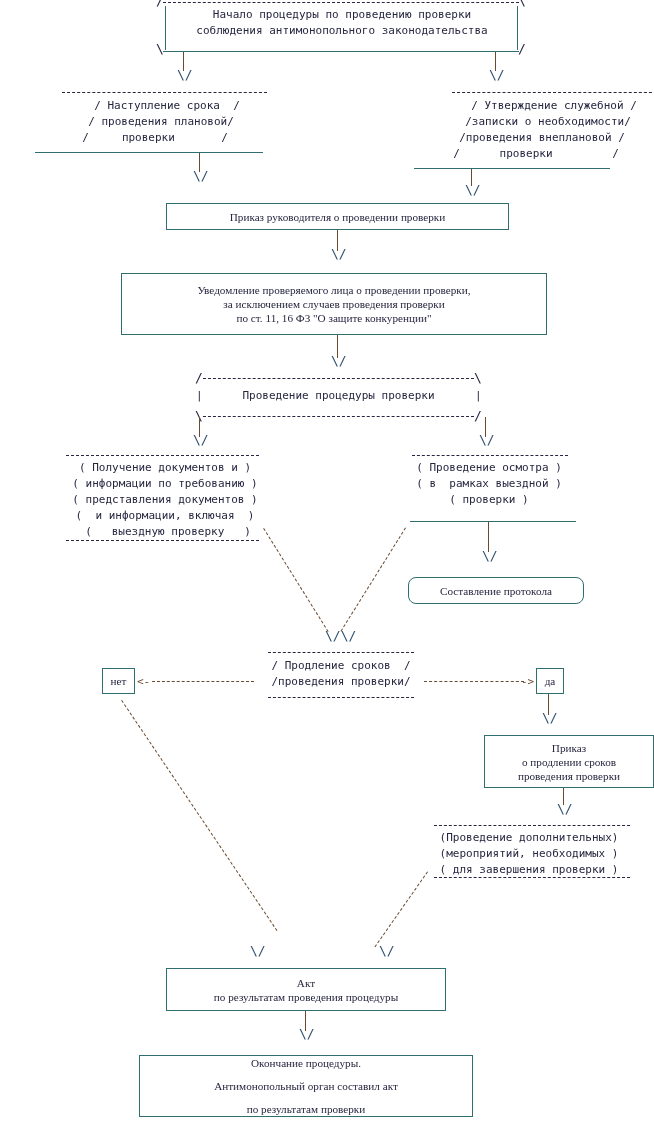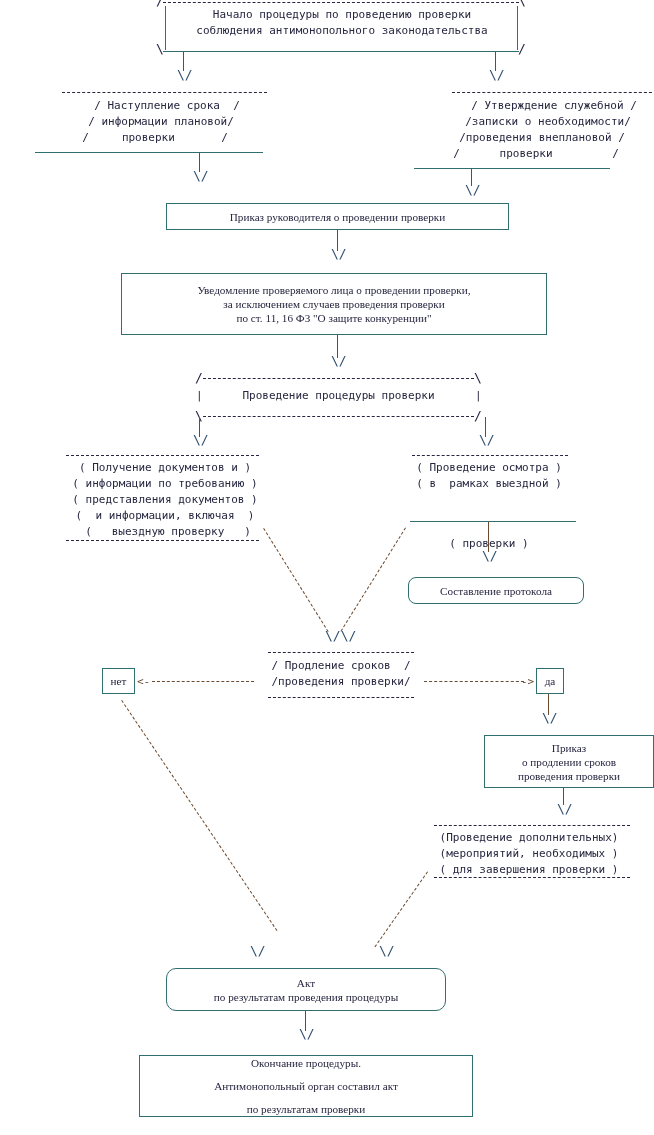--- a/index.html
+++ b/index.html
@@ -83,21 +83,21 @@
   <div class="label" style="left:170px; top:8px; width:344px;">Начало процедуры по проведению проверки</div>
   <div class="label" style="left:170px; top:24px; width:344px;">соблюдения антимонопольного законодательства</div>
 
   <div class="stroke v brown" style="left:183px; top:52px; height:19px;"></div>
   <div class="arrowhead" style="left:177px; top:68px;">\/</div>
   <div class="stroke v brown" style="left:495px; top:52px; height:19px;"></div>
   <div class="arrowhead" style="left:489px; top:68px;">\/</div>
 
   <div class="dashline" style="left:62px; top:92px; width:205px; border-top:1px dashed #262640;"></div>
   <div class="label" style="left:47px; top:99px; width:240px;">/ Наступление срока  /</div>
-  <div class="label" style="left:41px; top:115px; width:240px;">/ информации плановой/</div>
+  <div class="label" style="left:41px; top:115px; width:240px;">/ проведения плановой/</div>
   <div class="label" style="left:35px; top:131px; width:240px;">/     проверки       /</div>
   <div class="stroke h" style="left:35px; top:152px; width:228px;"></div>
 
   <div class="dashline" style="left:452px; top:92px; width:205px; border-top:1px dashed #262640;"></div>
   <div class="label" style="left:434px; top:99px; width:240px;">/ Утверждение служебной /</div>
   <div class="label" style="left:428px; top:115px; width:240px;">/записки о необходимости/</div>
   <div class="label" style="left:422px; top:131px; width:240px;">/проведения внеплановой /</div>
   <div class="label" style="left:416px; top:147px; width:240px;">/      проверки         /</div>
   <div class="stroke h" style="left:414px; top:168px; width:196px;"></div>
 
@@ -139,21 +139,21 @@
   <div class="dashline" style="left:66px; top:540px; width:193px; border-top:1px dashed #262640;"></div>
   <div class="label" style="left:62px; top:461px; width:206px; text-align:center;">(&nbsp;<span>Получение документов и</span>&nbsp;)</div>
   <div class="label" style="left:56px; top:477px; width:218px; text-align:center;">(&nbsp;<span>информации по требованию</span>&nbsp;)</div>
   <div class="label" style="left:56px; top:493px; width:218px; text-align:center;">(&nbsp;<span>представления документов</span>&nbsp;)</div>
   <div class="label" style="left:56px; top:509px; width:218px; text-align:center;">(&nbsp;&nbsp;<span>и информации, включая</span>&nbsp;&nbsp;)</div>
   <div class="label" style="left:62px; top:525px; width:212px; text-align:center;">(&nbsp;&nbsp;&nbsp;<span>выездную проверку</span>&nbsp;&nbsp;&nbsp;)</div>
 
   <div class="dashline" style="left:412px; top:455px; width:156px; border-top:1px dashed #262640;"></div>
   <div class="label" style="left:404px; top:461px; width:170px; text-align:center;">(&nbsp;<span>Проведение осмотра</span>&nbsp;)</div>
   <div class="label" style="left:404px; top:477px; width:170px; text-align:center;">(&nbsp;<span>в  рамках выездной</span>&nbsp;)</div>
-  <div class="label" style="left:404px; top:493px; width:170px; text-align:center;margin-top:44px;">(&nbsp;<span>проверки</span>&nbsp;)</div>
+  <div class="label" style="left:404px; top:493px; width:170px; text-align:center;">(&nbsp;<span>проверки</span>&nbsp;)</div>
   <div class="stroke h" style="left:410px; top:521px; width:166px;"></div>
 
   <div class="stroke v brown" style="left:488px; top:522px; height:30px;"></div>
   <div class="arrowhead" style="left:482px; top:549px;">\/</div>
 
   <div class="nodebox solidbox" style="left:408px; top:577px; width:176px; height:27px;border-radius:8px;">
     <span>Составление протокола</span>
   </div>
 
   <div class="diag" style="left:264px; top:528px; width:122px; transform:rotate(58deg);"></div>
@@ -192,21 +192,21 @@
   <div class="dashline" style="left:434px; top:877px; width:196px; border-top:1px dashed #262640;"></div>
   <div class="label" style="left:424px; top:831px; width:210px; text-align:center;">(<span>Проведение дополнительных</span>)</div>
   <div class="label" style="left:424px; top:847px; width:210px; text-align:center;">(<span>мероприятий, необходимых</span>&nbsp;)</div>
   <div class="label" style="left:424px; top:863px; width:210px; text-align:center;">(&nbsp;<span>для завершения проверки</span>&nbsp;)</div>
 
   <div class="diag" style="left:122px; top:700px; width:278px; transform:rotate(56deg);"></div>
   <div class="arrowhead" style="left:250px; top:944px;">\/</div>
   <div class="diag" style="left:428px; top:872px; width:92px; transform:rotate(125deg);"></div>
   <div class="arrowhead" style="left:379px; top:944px;">\/</div>
 
-  <div class="nodebox solidbox" style="left:166px; top:968px; width:280px; height:43px; flex-direction:column;border-radius:10px;">
+  <div class="nodebox solidbox" style="left:166px; top:968px; width:280px; height:43px; flex-direction:column;">
     <span>Акт</span>
     <span>по результатам проведения процедуры</span>
   </div>
   <div class="stroke v brown" style="left:305px; top:1011px; height:20px;"></div>
   <div class="arrowhead" style="left:299px; top:1027px;">\/</div>
 
   <div class="nodebox solidbox" style="left:139px; top:1055px; width:334px; height:62px; flex-direction:column;justify-content:space-between;">
     <span>Окончание процедуры.</span>
     <span>Антимонопольный орган составил акт</span>
     <span>по результатам проверки</span>

